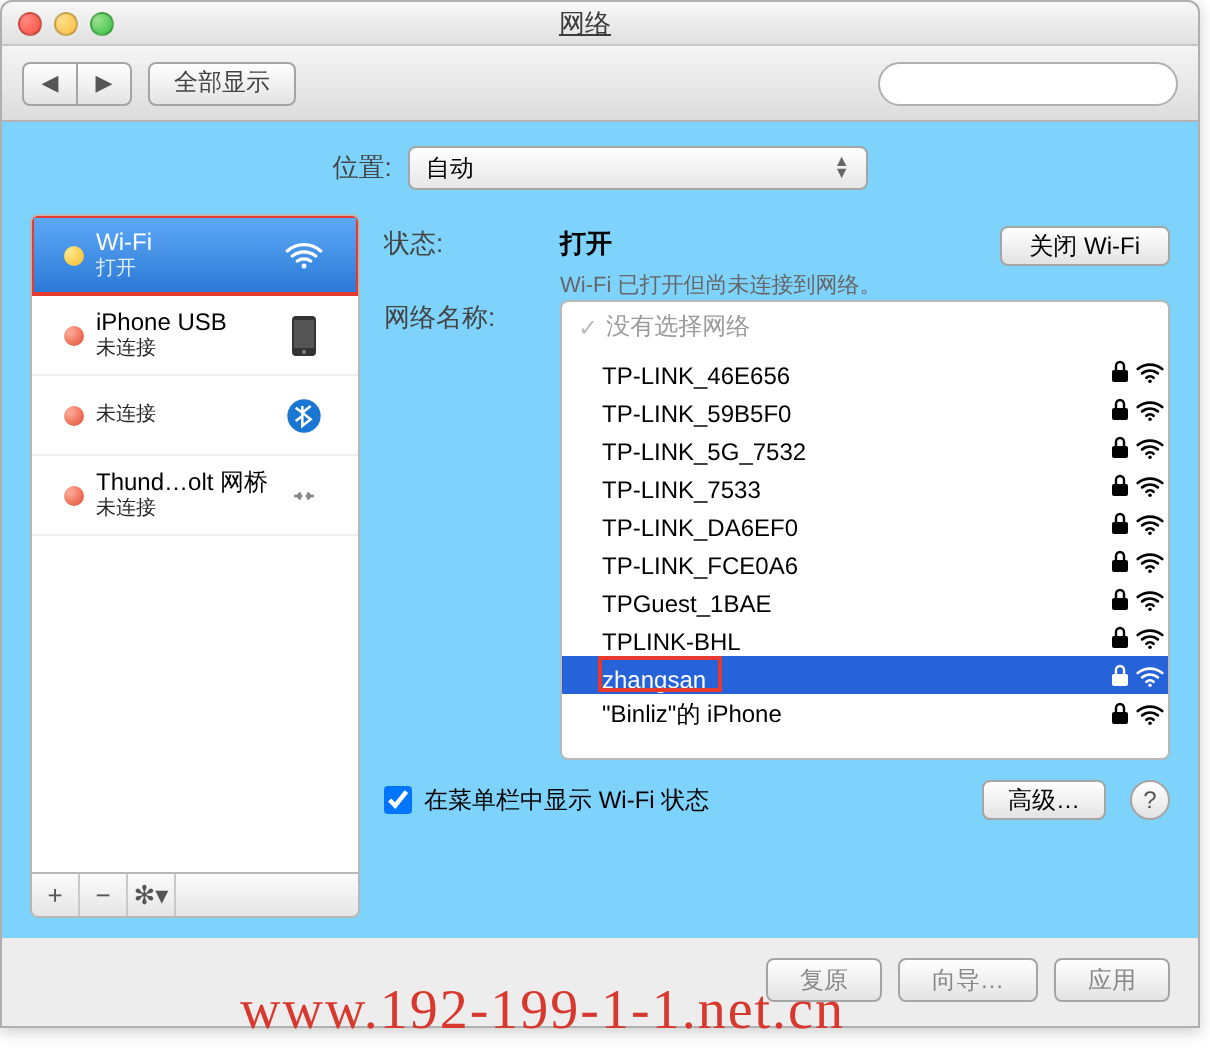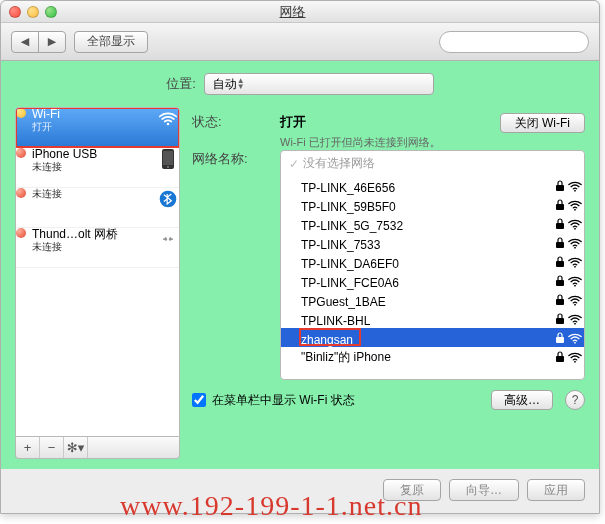--- a/index.html
+++ b/index.html
@@ -14,28 +14,28 @@
   .title { position: absolute; left: 0; right: 15px; text-align: center; font-size: 13px; color: #3b3b3b; pointer-events: none; text-decoration: underline; }
   .toolbar { height: 38px; background: linear-gradient(#f5f5f5,#dcdcdc); border-bottom: 1px solid #b2b2b2; display: flex; align-items: center; padding: 0 10px; gap: 8px; }
   .nav { display: flex; }
   .navbtn { width: 28px; height: 22px; background: linear-gradient(#fff,#e3e3e3); border: 1px solid #a5a5a5; display: flex; align-items: center; justify-content: center; font-size: 11px; color: #555; cursor: pointer; }
   .navbtn:first-child { border-radius: 4px 0 0 4px; }
   .navbtn:last-child { border-radius: 0 4px 4px 0; margin-left: -1px; }
   .showall { height: 22px; padding: 0 12px; background: linear-gradient(#fff,#e3e3e3); border: 1px solid #a5a5a5; border-radius: 4px; font-size: 12px; color: #444; display: flex; align-items: center; cursor: pointer; }
   .spacer { flex: 1; }
   .search { width: 150px; height: 22px; border: 1px solid #b0b0b0; border-radius: 11px; background: #fff; display: flex; align-items: center; padding: 0 8px; gap: 4px; }
   .search input { border: none; outline: none; flex: 1; font-size: 12px; background: transparent; }
-  .body { padding: 12px 14px 10px; background: #86efac; }
+  .body { padding: 12px 14px 10px; background: #7dd3fc; }
   .locrow { display: flex; align-items: center; justify-content: center; gap: 8px; margin-bottom: 12px; }
   .loclabel { font-size: 13px; color: #444; }
-  .locsel { width: 230px; height: 22px; background: linear-gradient(#fff,#e6e6e6); border: 1px solid #a5a5a5; border-radius: 4px; display: flex; align-items: center; padding: 0 8px; font-size: 12px; justify-content: flex-start; cursor: pointer; }
+  .locsel { width: 230px; height: 22px; background: linear-gradient(#fff,#e6e6e6); border: 1px solid #a5a5a5; border-radius: 4px; display: flex; align-items: center; padding: 0 8px; font-size: 12px; justify-content: space-between; cursor: pointer; }
   .cols { display: flex; gap: 12px; }
   .sidebar { width: 165px; }
   .sidelist { height: 330px; background: #fff; border: 1px solid #b8b8b8; border-radius: 4px 4px 0 0; overflow: hidden; }
-  .sideitem { height: 40px; display: flex; align-items: flex-start; padding: 0 0; gap: 6px; border-bottom: 1px solid #f0f0f0; cursor: pointer; position: relative; }
+  .sideitem { height: 40px; display: flex; align-items: center; padding: 0 16px; gap: 6px; border-bottom: 1px solid #f0f0f0; cursor: pointer; position: relative; }
   .sideitem.sel { background: linear-gradient(#5ea9f7,#2a78d6); color: #fff; }
   .redbox { position: absolute; inset: -1px; border: 2px solid #e63a2e; pointer-events: none; }
   .statusdot { width: 10px; height: 10px; border-radius: 50%; }
   .statusdot.yellow { background: radial-gradient(circle at 30% 30%,#ffe98c,#f5b92a); }
   .statusdot.red { background: radial-gradient(circle at 30% 30%,#ffb09e,#e2472e); }
   .sidetxt { flex: 1; display: flex; flex-direction: column; line-height: 1.1; }
   .sidetxt .n { font-size: 12px; font-weight: 500; }
   .sidetxt .s { font-size: 10px; opacity: .85; }
   .sideicon { width: 22px; height: 22px; display: flex; align-items: center; justify-content: center; }
   .sidefoot { height: 22px; background: linear-gradient(#fbfbfb,#e5e5e5); border: 1px solid #b8b8b8; border-top: none; border-radius: 0 0 4px 4px; display: flex; align-items: center; }

